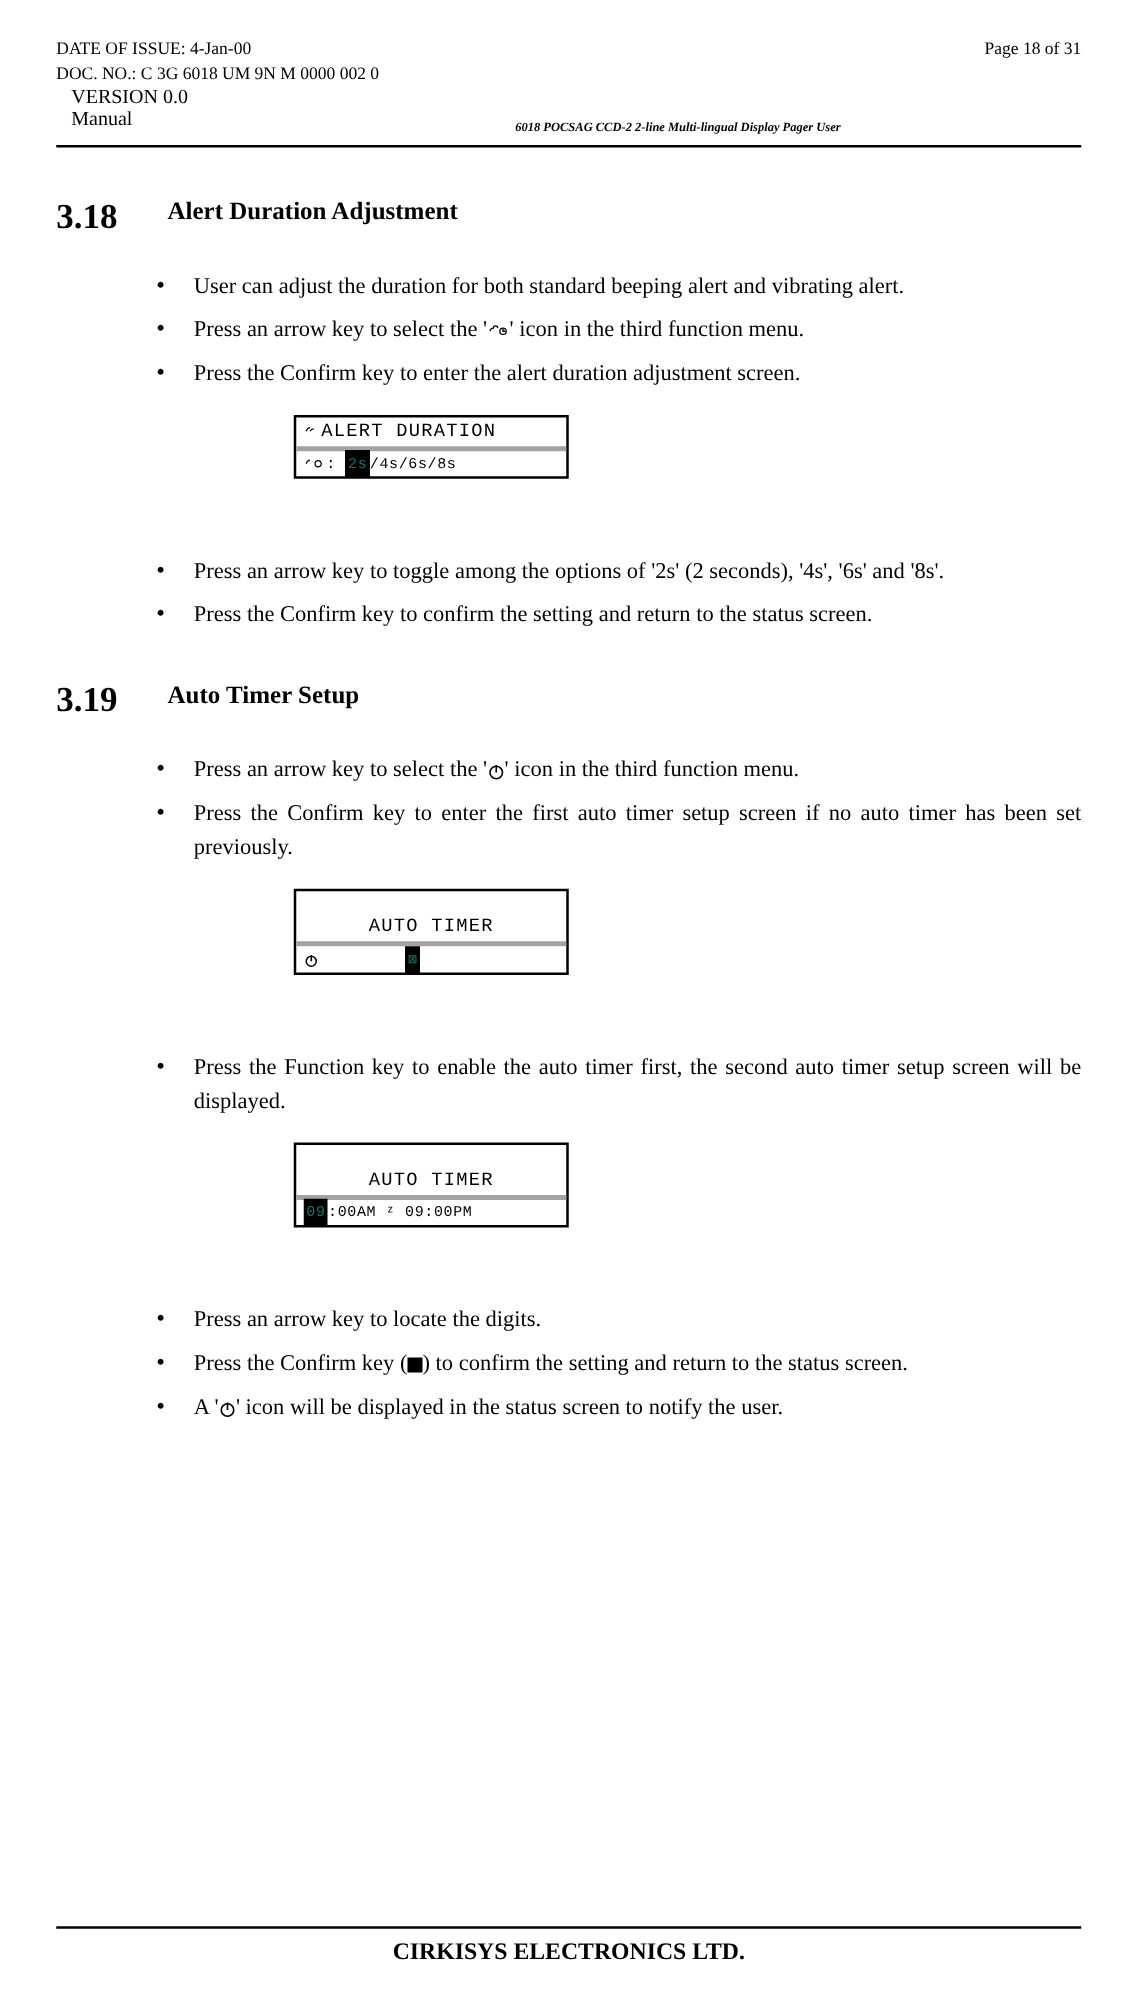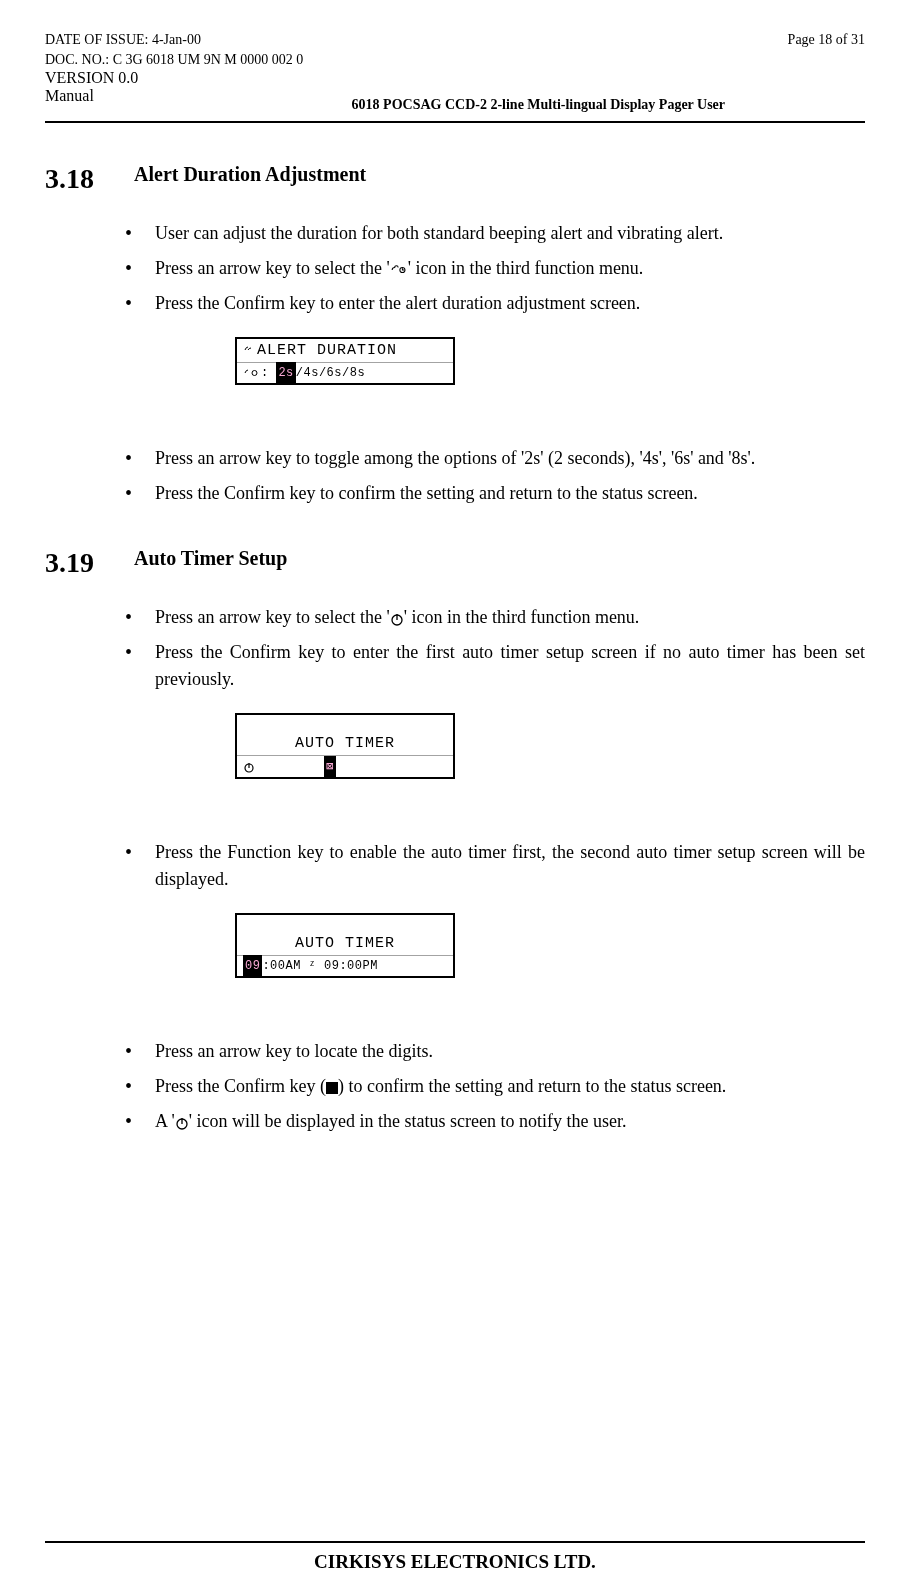--- a/index.html
+++ b/index.html
@@ -17,26 +17,28 @@
       justify-content: space-between;
       font-size: 14px;
       line-height: 1.4;
     }
     .header-left { flex: 1; }
     .header-right { text-align: right; }
     .header-title {
       font-weight: bold;
       text-align: center;
       flex: 2;
-      font-size: 14px;
+      font-size: 10px;
       padding-top: 28px;
+      font-style: italic;
     }
     .header-row2 {
       display: flex;
       justify-content: flex-start;
+      margin-left: 12px;
     }
     hr.divider {
       border: none;
       border-top: 2px solid #000;
       margin-top: 8px;
       margin-bottom: 30px;
     }
     .section-heading {
       display: flex;
       gap: 40px;
@@ -74,21 +76,21 @@
       margin: 20px 0 30px 190px;
       border: 2px solid #000;
       width: 220px;
       padding: 0;
       background: #fff;
     }
     .lcd-line1 {
       font-family: "Courier New", monospace;
       font-size: 15px;
       padding: 3px 6px;
-      border-bottom: 1px solid #a3a3a3;
+      border-bottom: 4px solid #a3a3a3;
       letter-spacing: 1px;
     }
     .lcd-line2 {
       font-family: "Courier New", monospace;
       font-size: 12px;
       padding: 3px 6px;
       letter-spacing: 0.5px;
     }
     .lcd-line1.centered { text-align: center; margin-top: 17px; }
     .icon-alert {
@@ -105,21 +107,21 @@
     }
     .icon-square {
       display: inline-block;
       width: 12px;
       height: 12px;
       background: #000;
       vertical-align: middle;
     }
     .reversed {
       background: #000;
-      color: #f9a8d4;
+      color: #0f766e;
       padding: 4px 2px;
     }
     .footer {
       text-align: center;
       font-weight: bold;
       font-size: 19px;
       position: absolute;
       bottom: 20px;
       left: 0;
       right: 0;

